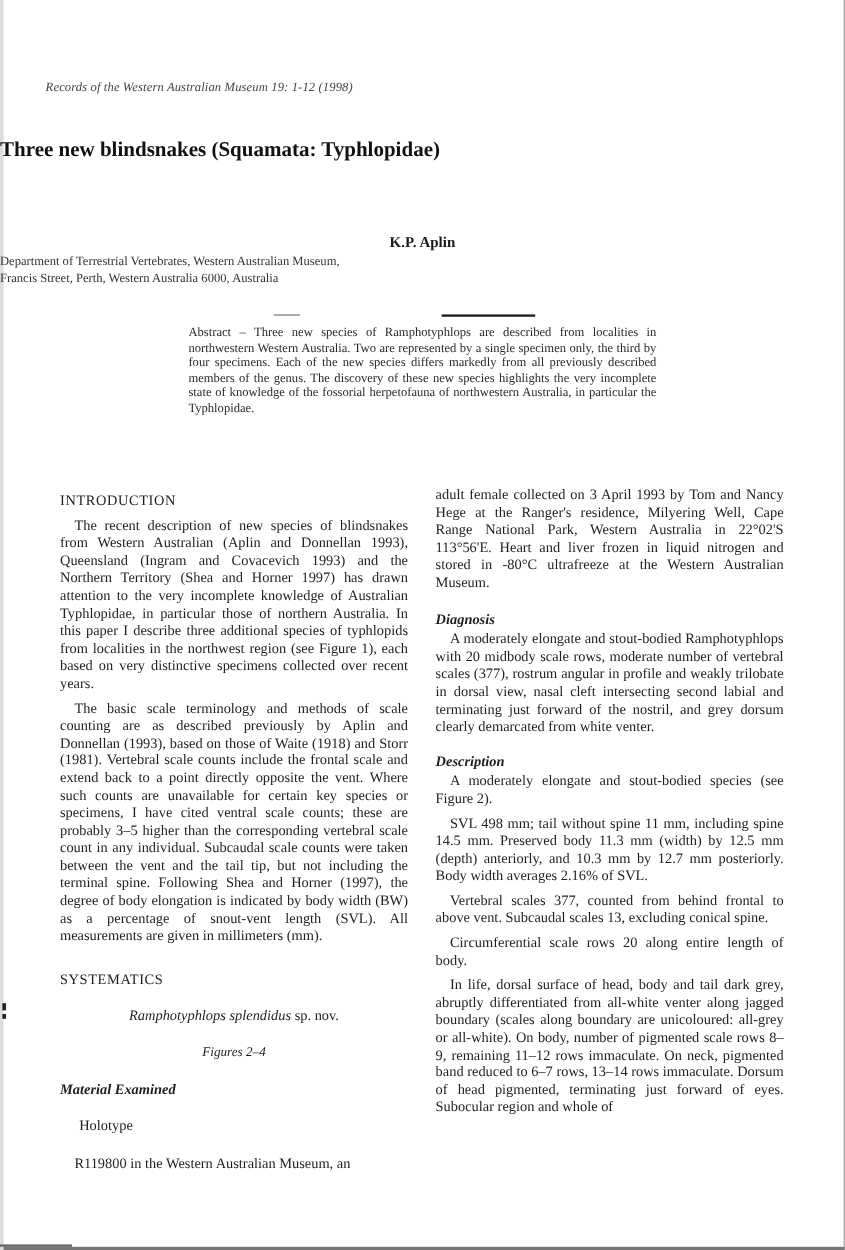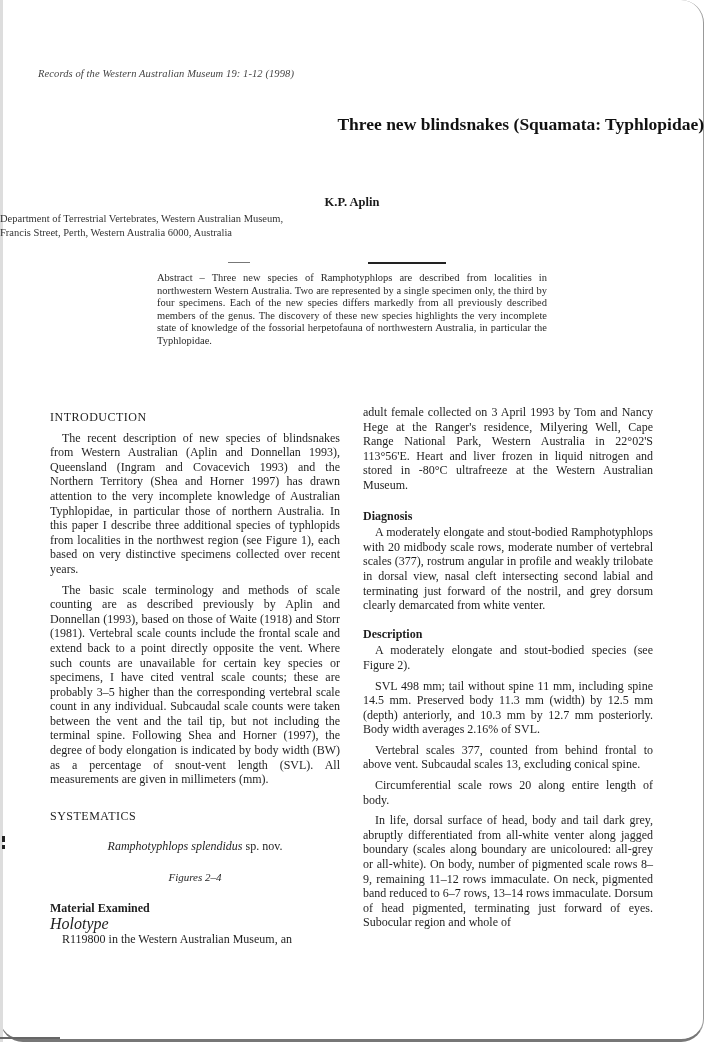--- a/index.html
+++ b/index.html
@@ -1,43 +1,43 @@
 <!DOCTYPE html>
 <html><head>
   <meta charset="utf-8">
   <style>
     html, body { margin: 0; padding: 0; background: #ffffff; }
     body {
       width: 704px; height: 1042px; position: relative; overflow: hidden;
       font-family: "Liberation Serif", "DejaVu Serif", serif; color: #1a1a1a;
     }
-    .page { position: absolute; inset: 0; background: #fff; border-right: 1px solid #999; border-bottom: 3px solid #777; box-sizing: border-box; border-radius: 23px; }
+    .page { position: absolute; inset: 0; background: #fff; border-right: 1px solid #999; border-bottom: 3px solid #777; box-sizing: border-box; }
     .edge-mark { position: absolute; left: 0; top: 0; width: 3px; height: 1042px; background: #ddd; }
     .edge-tick { position: absolute; left: 2px; width: 3px; background: #222; }
     .running-head {
       position: absolute; left: 38px; top: 68px; font-size: 10.5px; font-style: italic; color: #444; letter-spacing: 0.1px;
     }
     .title {
-      position: absolute; left: 0; width: 704px; top: 113px; text-align: right;
+      position: absolute; left: 0; width: 704px; top: 113px; text-align: left;
       font-size: 17.5px; font-weight: bold; line-height: 22px; color: #111;
     }
     .author { position: absolute; left: 0; width: 704px; top: 195px; text-align: center; font-size: 12.5px; font-weight: bold; }
     .affil { position: absolute; left: 0; width: 616px; top: 212px; text-align: left; font-size: 10.5px; line-height: 14px; color: #333; }
     .rule-short { position: absolute; left: 228px; top: 262px; width: 22px; height: 1px; background: #777; }
     .rule-long { position: absolute; left: 368px; top: 262px; width: 78px; height: 2px; background: #222; }
     .abstract {
       position: absolute; left: 157px; top: 272px; width: 390px; font-size: 10.5px; line-height: 12.5px;
       text-align: justify; color: #2a2a2a;
     }
     .col { position: absolute; width: 290px; font-size: 12px; line-height: 14.6px; text-align: justify; color: #1e1e1e; }
     .col-left { left: 50px; top: 410px; }
     .col-right { left: 363px; top: 405px; }
     .sec-head { text-align: left; font-size: 12px; letter-spacing: 0.5px; margin: 0 0 6px 0; }
-    .sub-head { font-weight: bold; font-size: 12px; margin: 0 0 2px 0; }
-    .ital-head { font-style: italic; font-size: 16px; margin: 0; }
+    .sub-head { font-weight: bold; font-size: 12px; margin: 0 0 2px 0; font-style: italic; }
+    .ital-head { font-size: 12px; margin: 16px; }
     p { margin: 0 0 6px 0; text-indent: 12px; }
     p.noindent { text-indent: 0; }
     .species { text-align: center; font-style: italic; margin: 16px; }
     .species .nov { font-style: normal; }
     .figref { text-align: center; font-size: 11px; font-style: italic; margin: 0 0 16px 0; }
     .spacer { height: 16px; }
     .bottom-line { position: absolute; left: 0; top: 1037px; width: 60px; height: 2px; background: #666; }
   </style>
 </head>
 <body>

